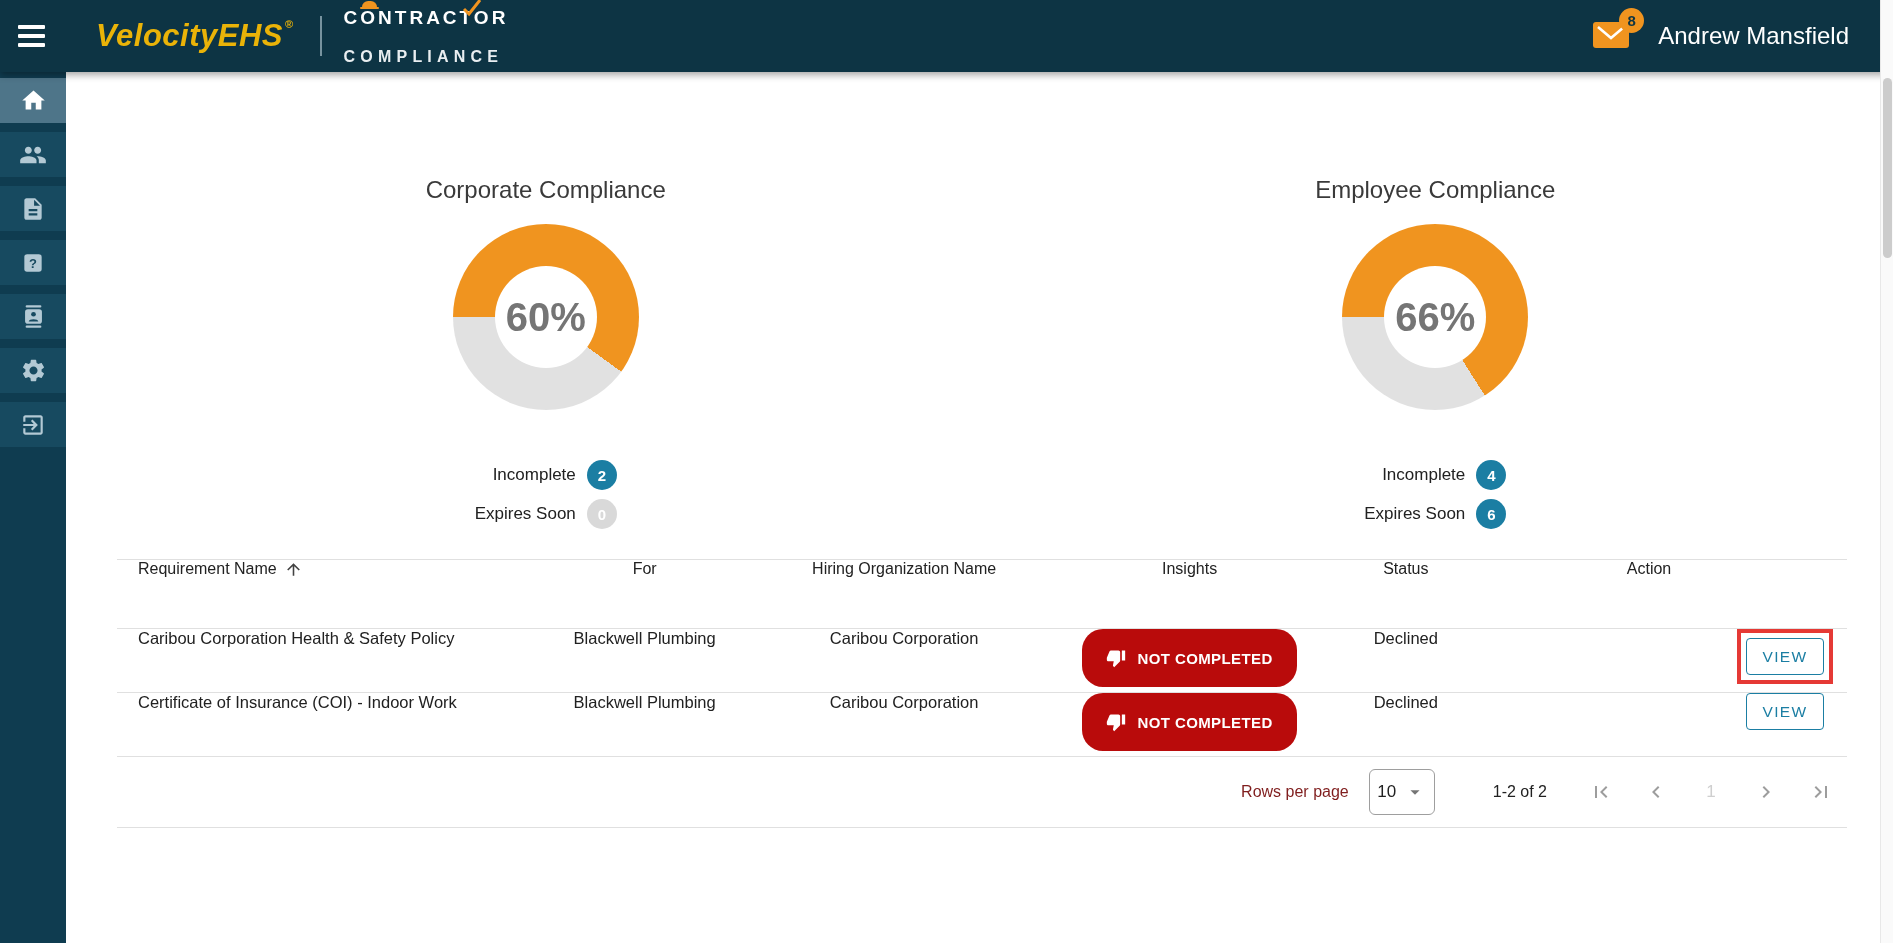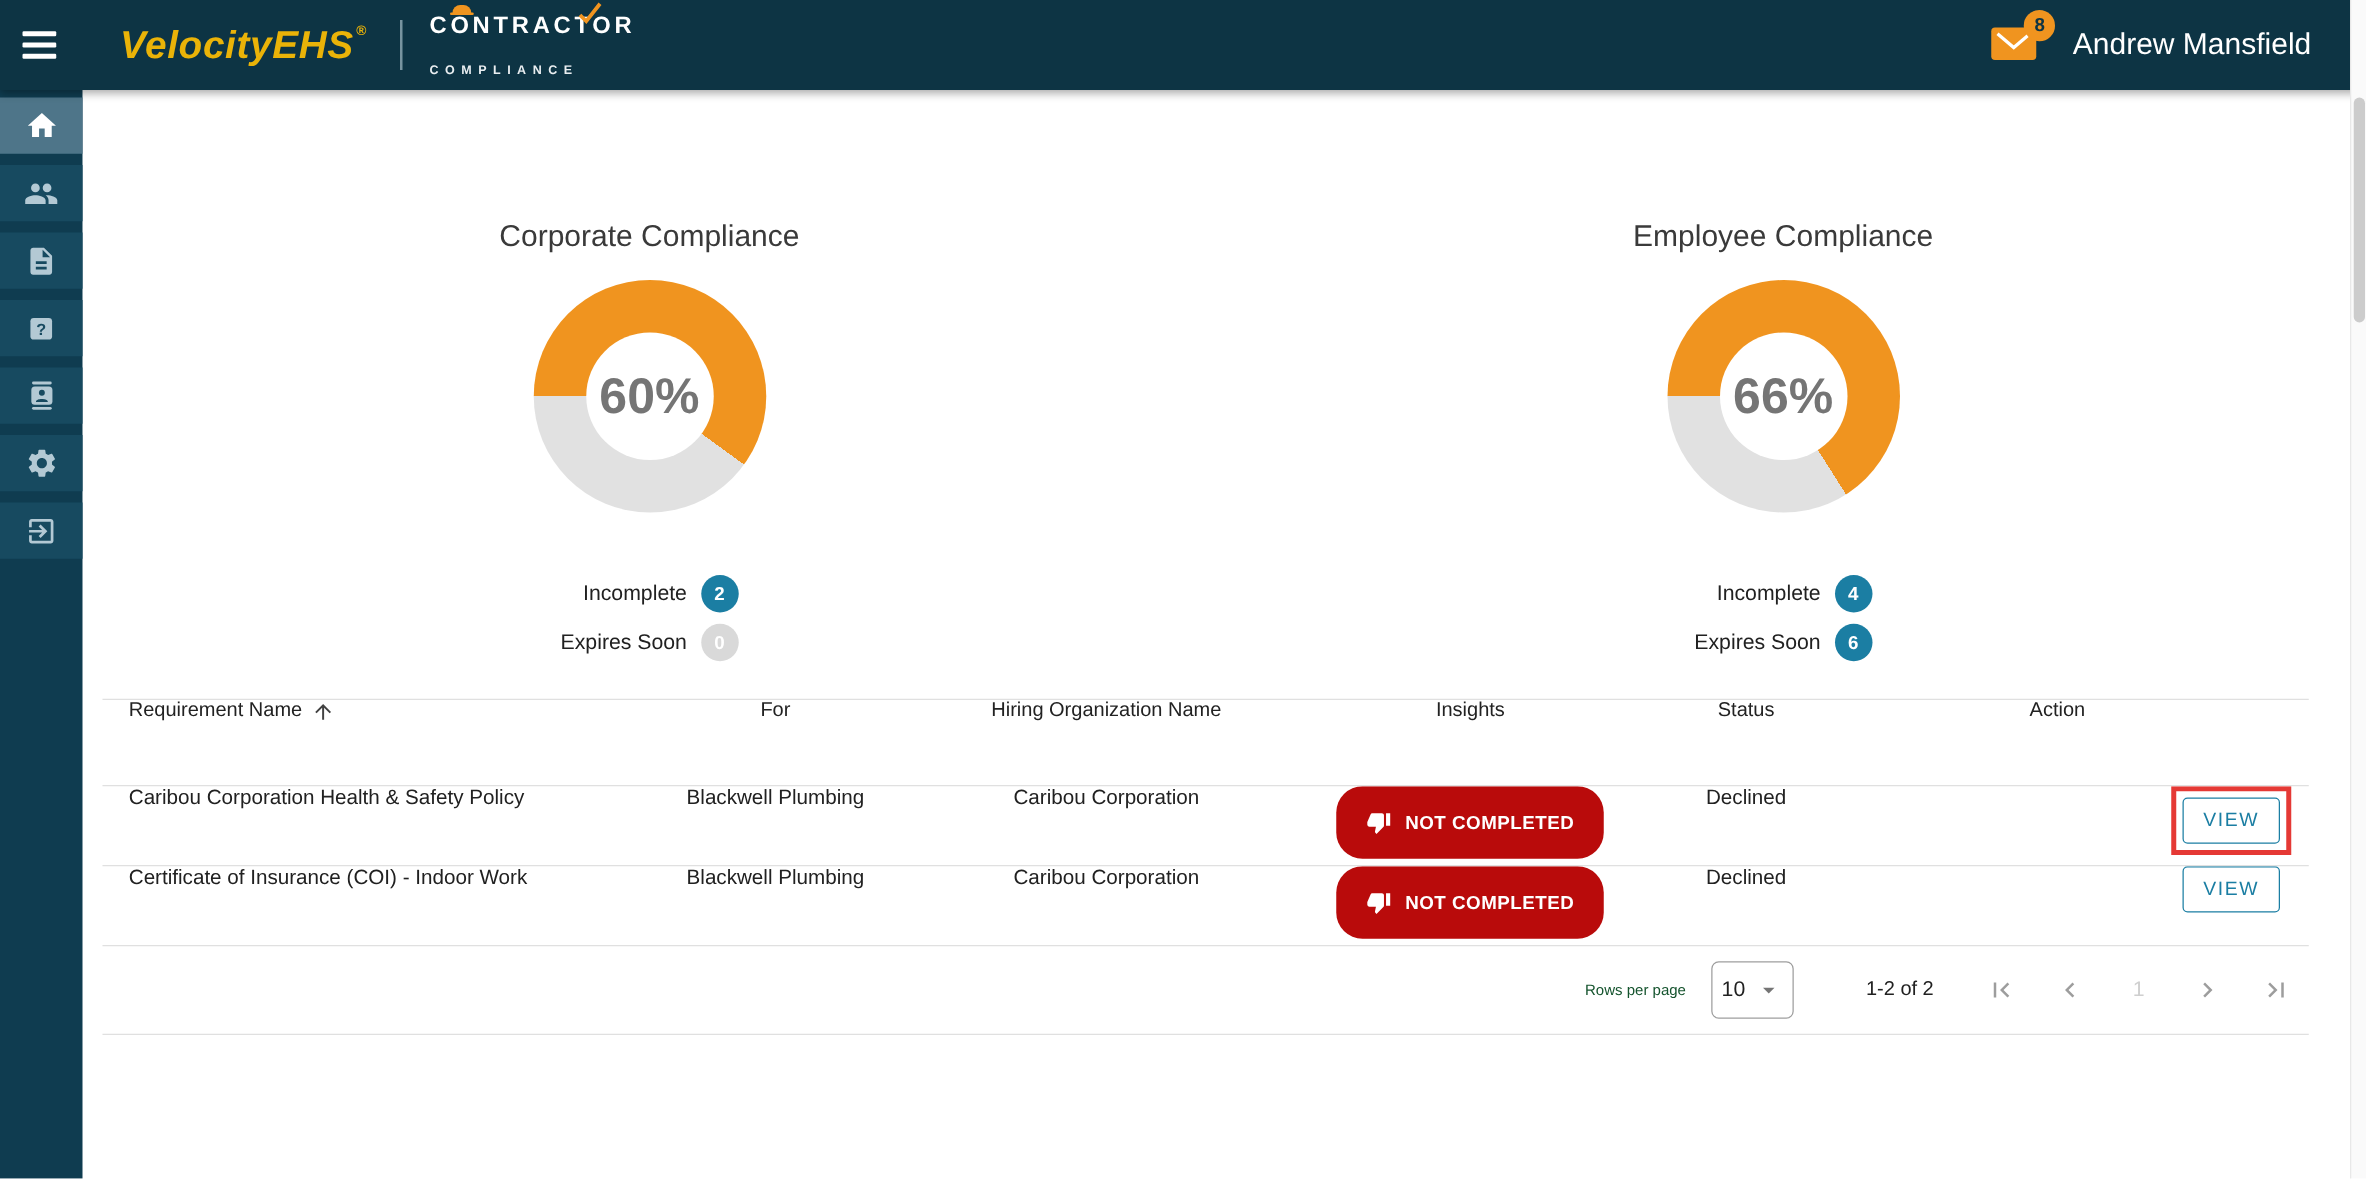--- a/index.html
+++ b/index.html
@@ -11,21 +11,21 @@
             display:flex; align-items:center; z-index:6; box-shadow:0 3px 7px rgba(0,0,0,.35); }
   .hamburger { margin-left:18px; width:40px; height:40px; display:flex; flex-direction:column;
                justify-content:center; gap:5px; cursor:pointer; background:none; border:none; }
   .hamburger span { display:block; width:27px; height:4px; background:#fff; border-radius:1px; }
   .brand-wrap { display:flex; align-items:center; margin-left:38px; }
   .brand { color:#eab308; font-size:31px; font-weight:bold; font-style:italic; letter-spacing:.5px; }
   .brand sup { font-size:11px; font-style:normal; vertical-align:18px; margin-left:2px; }
   .logo-divider { width:2px; height:40px; background:#77939f; margin:0 22px 0 26px; }
   .product { position:relative; color:#fff; line-height:1; }
   .product .l1 { font-size:19px; font-weight:bold; letter-spacing:3px;text-align:right; }
-  .product .l2 { font-size:10px; font-weight:bold; letter-spacing:5.2px; margin-top:22px; color:#e9eef1; }
+  .product .l2 { font-size:16px; font-weight:bold; letter-spacing:5.2px; margin-top:22px; color:#e9eef1; }
   .hat { position:absolute; top:-7px; left:18px; width:15px; height:7px; background:#f0941f;
          border-radius:8px 8px 1px 1px; }
   .hat::after { content:""; position:absolute; left:-2px; bottom:-1px; width:19px; height:2px;
                 background:#f0941f; border-radius:2px; }
   .logo-check { position:absolute; top:-10px; left:116px; }
   .appbar-right { margin-left:auto; display:flex; align-items:center; padding-right:44px; }
   .mail-wrap { position:relative; cursor:pointer; }
   .mail-badge { position:absolute; top:-11px; right:-14px; width:25px; height:25px; border-radius:50%;
                 background:#f0941f; color:#0d3444; font-size:15px; font-weight:bold;
                 display:flex; align-items:center; justify-content:center; }
@@ -39,21 +39,21 @@
   
   .sidebar { position:absolute; top:72px; left:0; bottom:0; width:66px; background:#0f3c50; z-index:5; }
   .sidebar-items { padding-top:6px; display:flex; flex-direction:column; }
   .sidebar-item { height:45px; margin-bottom:9px; background:#174a60; display:flex;
                   align-items:center; justify-content:center; cursor:pointer; }
   .sidebar-item svg { fill:#b3c9d4; }
   .sidebar-item.active { background:#4e7589; }
   .sidebar-item.active svg { fill:#ffffff; }
 
   
-  .content { position:absolute; top:72px; left:66px; right:13px; bottom:0; background:#fff; overflow:hidden; }
+  .content { position:absolute; top:72px; left:66px; right:13px; bottom:0; background:#fff; overflow:hidden;padding-left:35px; }
 
   .cards-row { display:flex; margin-top:104px; }
   .card { flex:1; display:flex; flex-direction:column; align-items:center; }
   .card-title { font-size:24px; font-weight:500; color:#3a3a3a; margin-bottom:20px; }
   .donut { width:186px; height:186px; border-radius:50%; display:flex; align-items:center;
            justify-content:center; background:#e1e1e1; }
   .donut-hole { width:102px; height:102px; border-radius:50%; background:#fff; display:flex;
                 align-items:center; justify-content:center; font-size:40px; font-weight:bold; color:#757575; }
   .legend { margin-top:50px; display:grid; grid-template-columns:auto 30px; column-gap:11px; row-gap:9px;
             align-items:center; }
@@ -78,21 +78,21 @@
   .status-pill { display:inline-flex; align-items:center; gap:11px; height:58px; padding:0 24px;
                  border-radius:21px; color:#fff; font-size:15px; font-weight:bold; letter-spacing:.4px;
                  white-space:nowrap; }
   .view-btn { width:78px; height:37px; background:#fff; border:1.5px solid #1b7ea3; border-radius:4px;
               color:#1b7ea3; font-size:15.5px; font-weight:500; letter-spacing:1.3px; cursor:pointer;
               font-family:inherit; display:flex; align-items:center; justify-content:center; }
   .red-highlight { border:4px solid #e53935; padding:5px; display:inline-block; }
 
   
   .tfoot { height:70px; display:flex; align-items:center; justify-content:flex-end; padding-right:14px; }
-  .rpp-label { font-size:12px; color:#14532d; }
+  .rpp-label { font-size:16px; color:#7f1d1d; }
   .rpp-select { margin-left:20px; width:66px; height:46px; border:1px solid #9e9e9e; border-radius:6px;
                 display:flex; align-items:center; justify-content:center; gap:8px; cursor:pointer;
                 background:#fff; font-family:inherit; }
   .rpp-value { font-size:17px; color:#212121; }
   .range-label { margin-left:58px; font-size:16px; color:#212121; }
   .pager { margin-left:42px; display:flex; align-items:center; gap:31px; }
   .pager .nav-btn { background:none; border:none; cursor:pointer; display:flex; padding:0; }
   .page-num { font-size:17px; color:#cfcfcf; width:24px; text-align:center; }
 </style>
 </head>

